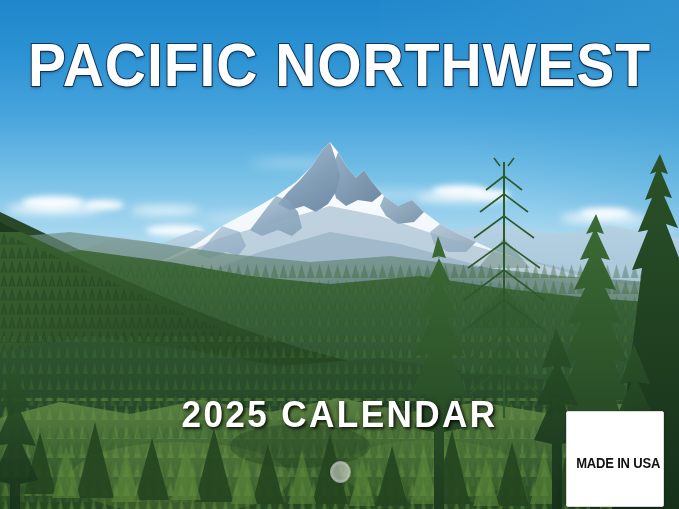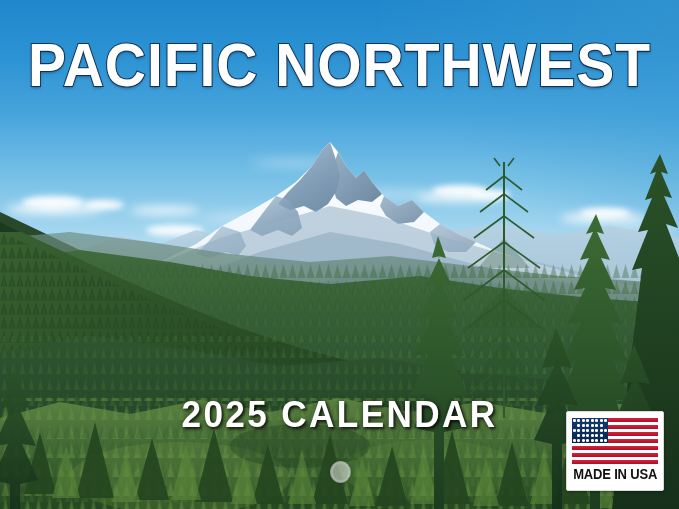--- a/index.html
+++ b/index.html
@@ -95,28 +95,28 @@
     border-radius:50%;
     background:rgba(205,212,205,.62);
     box-shadow: inset 0 0 3px rgba(255,255,255,.7), 0 0 2px rgba(0,0,0,.35);
     border:1px solid rgba(150,160,150,.5);
   }
 
   
   .usa-badge{
     position:absolute;
     left:566px; top:411px;
-    width:98px; height:80px;
+    width:98px; height:96px;
     background:#ffffff;
     border:1px solid #d9d9d9;
     border-radius:2px;
     box-shadow:0 1px 3px rgba(0,0,0,.35);
     padding:6px 6px 2px 6px;
     display:flex;
-    flex-direction:column;
+    flex-direction:row;
     align-items:center;
   }
   .flag{
     position:relative;
     width:86px; height:46px;
     background:#ffffff;
     overflow:hidden;
   }
   .flag .stripes{ position:absolute; inset:0; }
   .flag .stripe{

